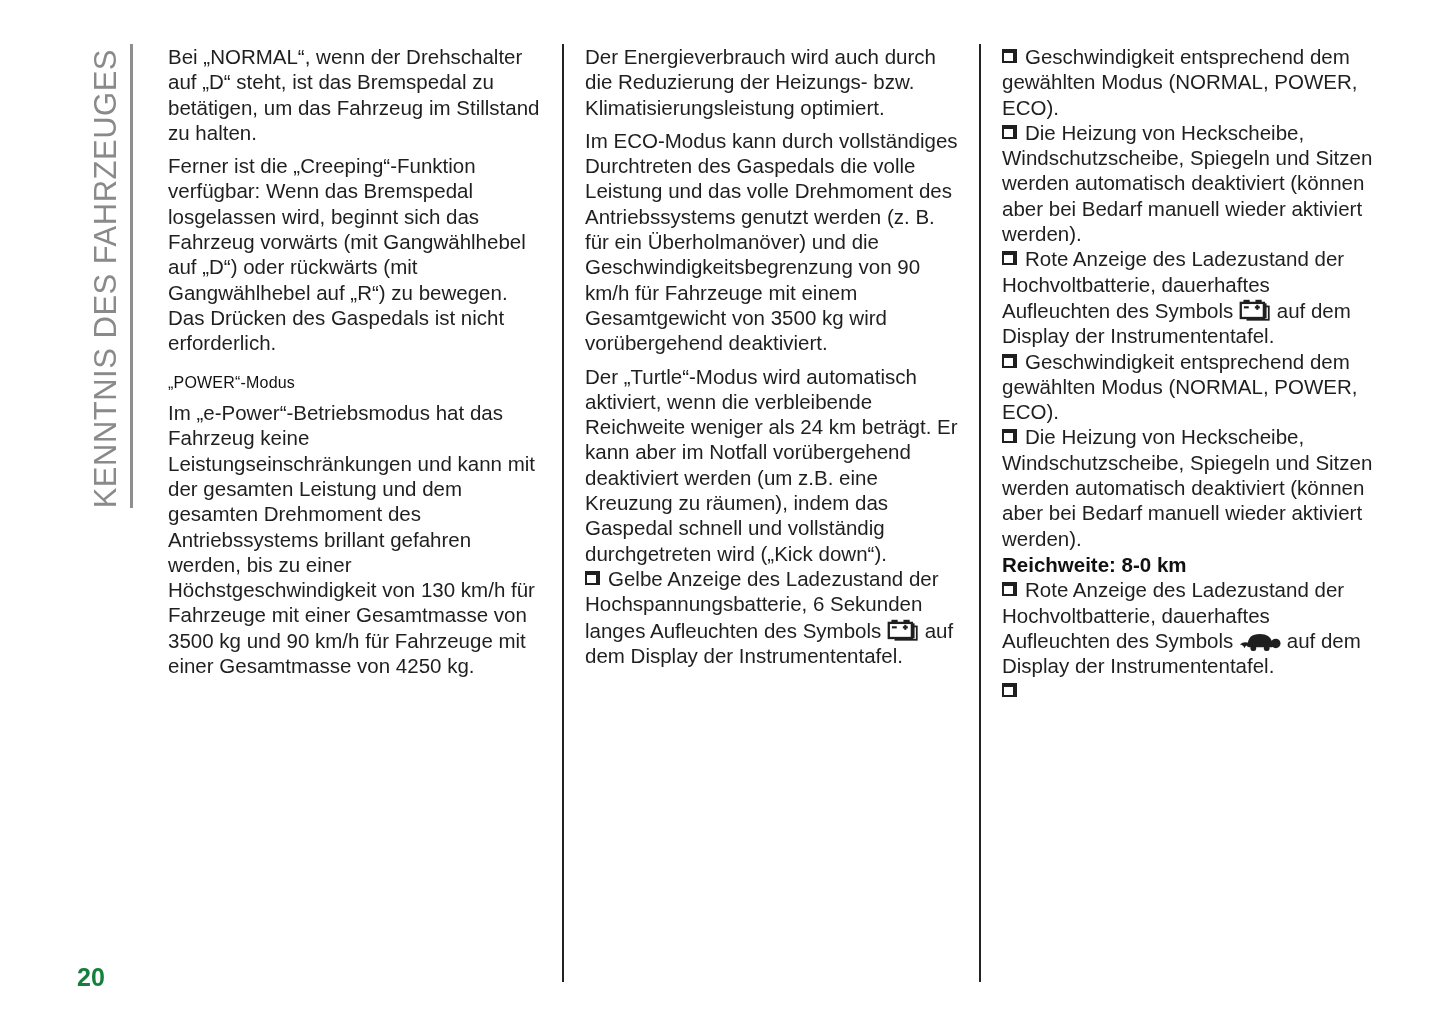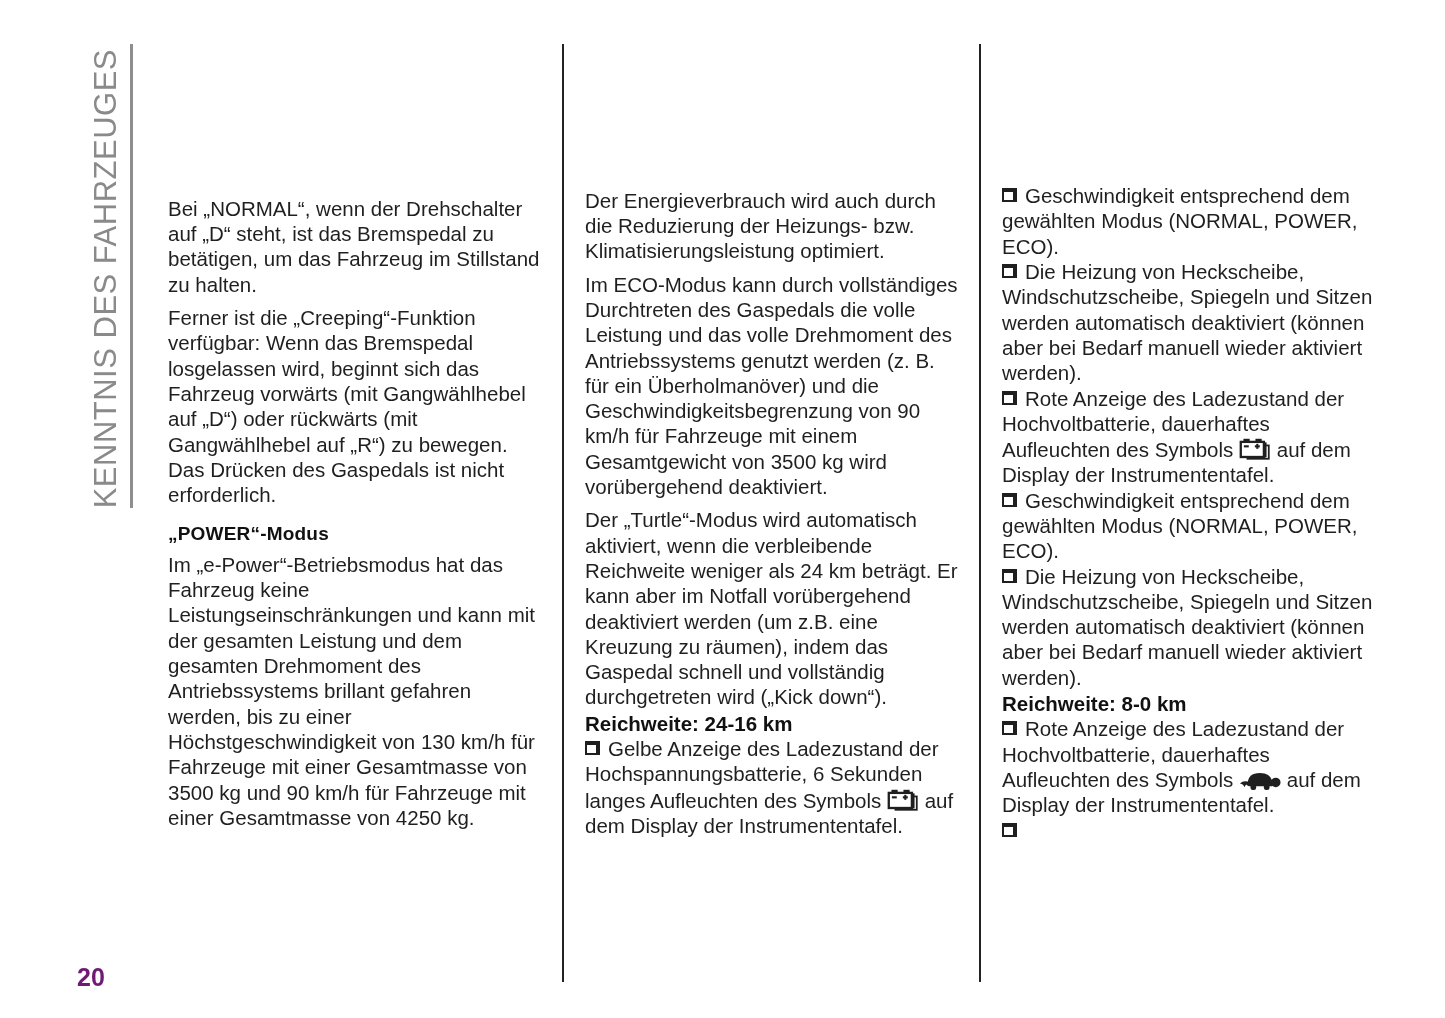--- a/index.html
+++ b/index.html
@@ -30,49 +30,49 @@
     white-space:nowrap;
     line-height:1;
     margin-left:6px;
   }
 
   .page-number {
     position:absolute;
     left:77px; top:963px;
     font-size:25px;
     font-weight:bold;
-    color:#701a75;
+    color:#15803d;
   }
 
   
   .columns {
     position:absolute;
     left:168px; top:44px; right:70px;
     display:flex;
-    align-items:center;
+    align-items:flex-start;
   }
   .col { flex:1 1 0; min-width:0; }
   .divider {
     width:2px;
     background:#222222;
     margin:0 21px;
     height:938px;
   }
 
   .block { margin:0; }
   .para, .bullet {
     font-size:20.5px;
     line-height:25.3px;
     margin:0;
   }
   .para + .para { margin-top:8px; }
   .heading {
-    font-size:19px;
+    font-size:16px;
     line-height:27.5px;
-    font-weight:bold;
+    font-weight:normal;
     color:#111111;
     margin:13px 0 4px 0;
     letter-spacing:0.2px;
   }
   .subheading {
     font-size:20.5px;
     line-height:25.3px;
     font-weight:bold;
     color:#111111;
     margin:1px 0 0 0;
@@ -107,21 +107,20 @@
         <div class="block para"><span>Bei „NORMAL“, wenn der Drehschalter auf „D“ steht, ist das Bremspedal zu betätigen, um das Fahrzeug im Stillstand zu halten.</span></div>
         <div class="block para"><span>Ferner ist die „Creeping“-Funktion verfügbar: Wenn das Bremspedal losgelassen wird, beginnt sich das Fahrzeug vorwärts (mit Gangwählhebel auf „D“) oder rückwärts (mit Gangwählhebel auf „R“) zu bewegen. Das Drücken des Gaspedals ist nicht erforderlich.</span></div>
         <div class="block heading"><span>„POWER“-Modus</span></div>
         <div class="block para"><span>Im „e-Power“-Betriebsmodus hat das Fahrzeug keine Leistungseinschränkungen und kann mit der gesamten Leistung und dem gesamten Drehmoment des Antriebssystems brillant gefahren werden, bis zu einer Höchstgeschwindigkeit von 130 km/h für Fahrzeuge mit einer Gesamtmasse von 3500 kg und 90 km/h für Fahrzeuge mit einer Gesamtmasse von 4250 kg.</span></div>
       </section>
     <div class="divider"></div>
     <section class="col">
         <div class="block para"><span>Der Energieverbrauch wird auch durch die Reduzierung der Heizungs- bzw. Klimatisierungsleistung optimiert.</span></div>
         <div class="block para"><span>Im ECO-Modus kann durch vollständiges Durchtreten des Gaspedals die volle Leistung und das volle Drehmoment des Antriebssystems genutzt werden (z. B. für ein Überholmanöver) und die Geschwindigkeitsbegrenzung von 90 km/h für Fahrzeuge mit einem Gesamtgewicht von 3500 kg wird vorübergehend deaktiviert.</span></div>
         <div class="block para"><span>Der „Turtle“-Modus wird automatisch aktiviert, wenn die verbleibende Reichweite weniger als 24 km beträgt. Er kann aber im Notfall vorübergehend deaktiviert werden (um z.B. eine Kreuzung zu räumen), indem das Gaspedal schnell und vollständig durchgetreten wird („Kick down“).</span></div>
-        <div class="block subheading"><span>Reichweite: 24-16 km</span></div>
         <div class="block bullet"><span class="bullet-marker"></span><span>Gelbe Anzeige des Ladezustand der Hochspannungsbatterie, 6 Sekunden langes Aufleuchten des Symbols </span><span class="inline-icon"><svg width="32" height="26" viewBox="0 0 36 29">
               <rect x="9.5" y="10.5" width="24" height="15" fill="#ffffff" stroke="#1f1f1f" stroke-width="2"></rect>
               <rect x="6" y="8" width="24" height="15" fill="#ffffff" stroke="#1f1f1f" stroke-width="2"></rect>
               <rect x="5" y="3" width="7" height="5" fill="#1f1f1f"></rect>
               <rect x="18.5" y="3" width="7" height="5" fill="#1f1f1f"></rect>
               <rect x="2" y="6.5" width="26" height="17" fill="#ffffff" stroke="#1f1f1f" stroke-width="2.6"></rect>
               <line x1="5.5" y1="11.5" x2="11" y2="11.5" stroke="#1f1f1f" stroke-width="2.4"></line>
               <line x1="17.8" y1="11.5" x2="23.4" y2="11.5" stroke="#1f1f1f" stroke-width="2.4"></line>
               <line x1="20.6" y1="8.7" x2="20.6" y2="14.3" stroke="#1f1f1f" stroke-width="2.4"></line>
             </svg></span><span> auf dem Display der Instrumententafel.</span></div>

